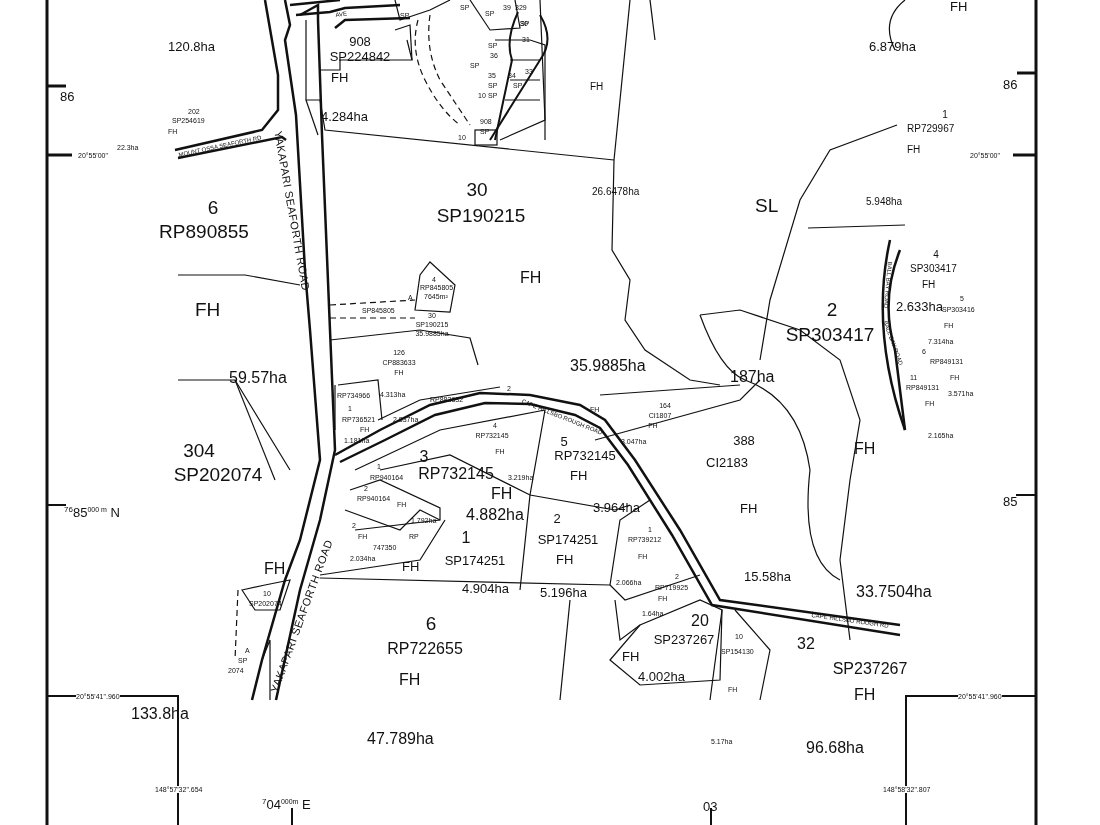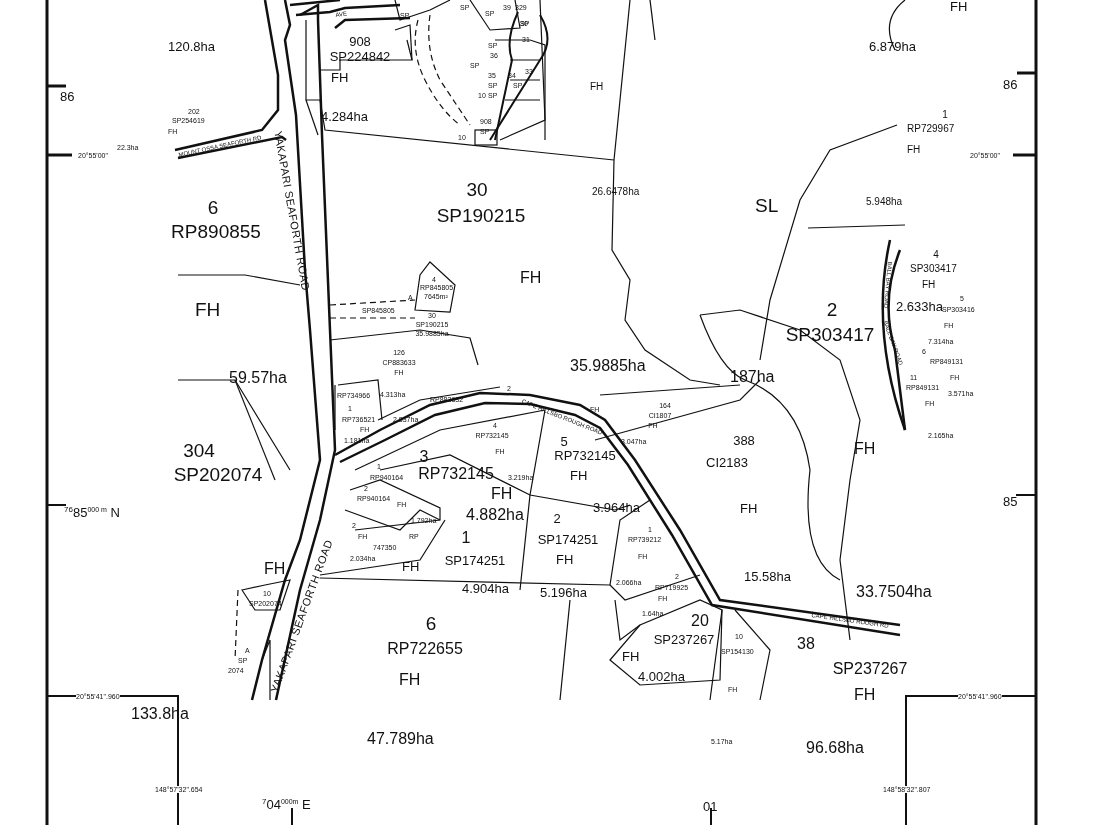--- a/index.html
+++ b/index.html
@@ -120,21 +120,21 @@
   <sup style="font-size:8px">76</sup><span>85</span><sup style="font-size:7px">000 m</sup> <span>N</span>
 </div>
 <div class="lbl md" style="left:1003px;top:495px">85</div>
 <div class="lbl xs" style="left:76px;top:693px;background:#fff">20°55'41".960</div>
 <div class="lbl xs" style="left:958px;top:693px;background:#fff">20°55'41".960</div>
 <div class="lbl xs" style="left:155px;top:786px;background:#fff">148°57'32".654</div>
 <div class="lbl xs" style="left:883px;top:786px;background:#fff">148°58'32".807</div>
 <div class="lbl" style="left:262px;top:798px;font-size:13px">
   <sup style="font-size:8px">7</sup><span>04</span><sup style="font-size:7px">000m</sup> <span>E</span>
 </div>
-<div class="lbl md" style="left:703px;top:800px">01</div>
+<div class="lbl md" style="left:703px;top:800px">03</div>
 
 <div class="road" style="left:284px;top:130px;transform:rotate(80deg)">YAKAPARI SEAFORTH ROAD</div>
 <div class="road" style="left:268px;top:690px;transform:rotate(-70deg)">YAKAPARI SEAFORTH ROAD</div>
 <div class="road-sm" style="left:178px;top:152px;transform:rotate(-12deg)">MOUNT OSSA SEAFORTH RD</div>
 <div class="road-sm" style="left:523px;top:398px;transform:rotate(22deg)">CAPE HILLSBO ROUGH ROAD</div>
 <div class="road-sm" style="left:812px;top:612px;transform:rotate(8deg)">CAPE HILLSBO ROUGH RD</div>
 <div class="road-sm" style="left:893px;top:262px;transform:rotate(95deg)">BALL BAY ROAD</div>
 <div class="road-sm" style="left:888px;top:320px;transform:rotate(70deg)">BALL BAY ROAD</div>
 <div class="road-sm" style="left:335px;top:12px;transform:rotate(-8deg)">AVE</div>
 
@@ -167,21 +167,21 @@
   <div class="lbl xl c" style="left:477px;top:180px">30</div>
   <div class="lbl xl c" style="left:481px;top:206px">SP190215</div>
   <div class="lbl lg" style="left:520px;top:270px">FH</div>
 </div>
 <div class="lbl sm" style="left:592px;top:187px">26.6478ha</div>
 <div class="lbl xl" style="left:755px;top:196px">SL</div>
 <div class="lbl sm" style="left:866px;top:197px">5.948ha</div>
 
 <div>
   <div class="lbl xl c" style="left:213px;top:198px">6</div>
-  <div class="lbl xl c" style="left:216px;top:222px">RP890855</div>
+  <div class="lbl xl c" style="left:204px;top:222px">RP890855</div>
   <div class="lbl xl" style="left:195px;top:300px">FH</div>
 </div>
 
 <div>
   <div class="lbl xs" style="left:432px;top:276px">4</div>
   <div class="lbl xs" style="left:420px;top:284px">RP845805</div>
   <div class="lbl xs" style="left:424px;top:293px">7645m²</div>
 </div>
 <div class="lbl xs" style="left:408px;top:294px">A</div>
 <div class="lbl xs" style="left:362px;top:307px">SP845805</div>
@@ -353,21 +353,21 @@
   <div class="lbl md" style="left:622px;top:650px">FH</div>
   <div class="lbl md" style="left:638px;top:670px">4.002ha</div>
 </div>
 <div>
   <div class="lbl xs" style="left:735px;top:633px">10</div>
   <div class="lbl xs" style="left:721px;top:648px">SP154130</div>
   <div class="lbl xs" style="left:728px;top:686px">FH</div>
   <div class="lbl xs" style="left:711px;top:738px">5.17ha</div>
 </div>
 <div>
-  <div class="lbl lg c" style="left:806px;top:636px">38</div>
+  <div class="lbl lg c" style="left:806px;top:636px">32</div>
   <div class="lbl lg c" style="left:870px;top:661px">SP237267</div>
   <div class="lbl lg" style="left:854px;top:687px">FH</div>
   <div class="lbl lg" style="left:806px;top:740px">96.68ha</div>
 </div>
 
 <div class="lbl lg" style="left:131px;top:706px">133.8ha</div>
 
 <div>
   <div class="lbl xs" style="left:400px;top:12px">SP</div>
   <div class="lbl xs" style="left:460px;top:4px">SP</div>

